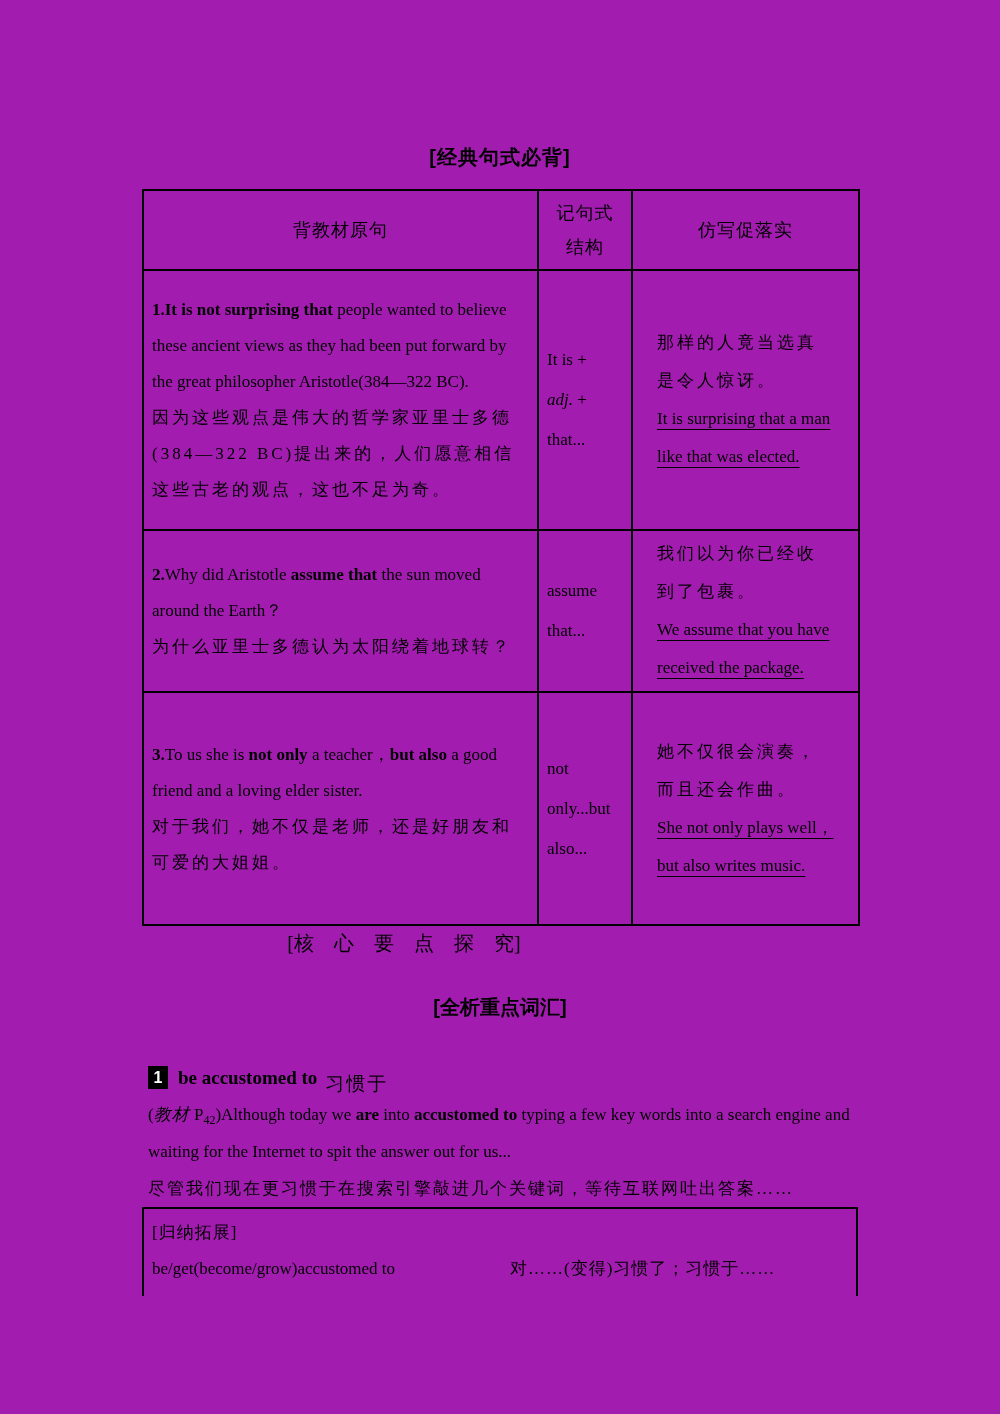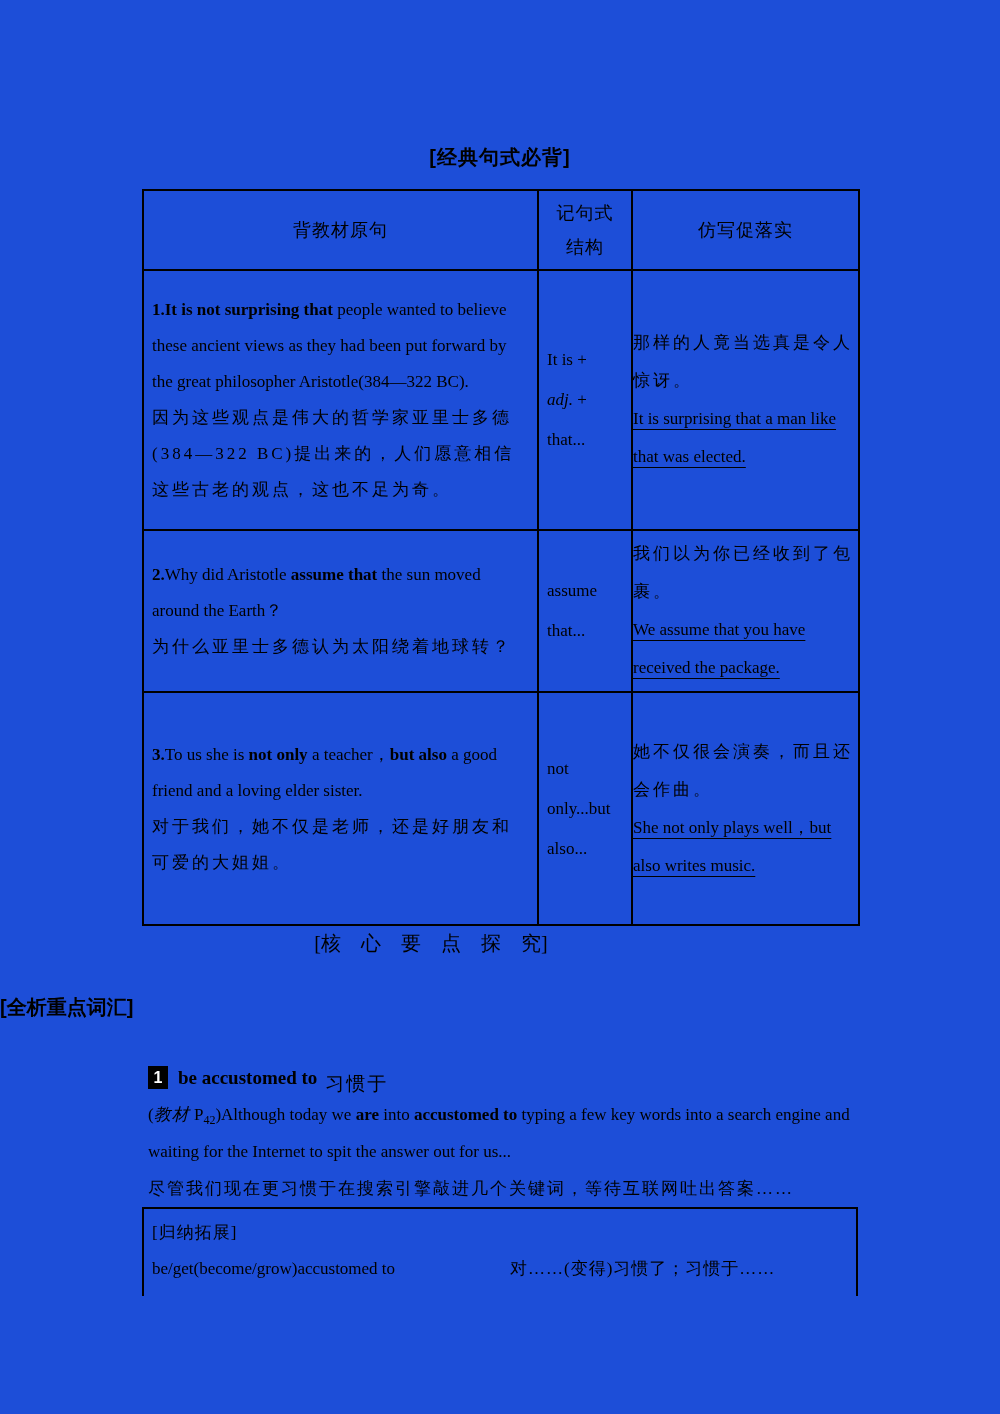--- a/index.html
+++ b/index.html
@@ -1,18 +1,18 @@
 <!DOCTYPE html>
 <html><head>
 <meta charset="utf-8">
 <style>
   * { margin:0; padding:0; box-sizing:border-box; }
   html,body { background:#ffffff; }
   .page {
-    position:relative; width:1000px; height:1414px; background:#1d4ed8;
+    position:relative; width:1000px; height:1414px; background:#a21caf;
     color:#000; font-family:"Liberation Serif","DejaVu Serif",serif;
   }
   .doc-title {
     position:absolute; top:144px; left:0; width:1000px; text-align:center;
     font-family:"Liberation Sans","DejaVu Sans",sans-serif;
     font-weight:bold; font-size:20px; letter-spacing:1px;
   }
   table.grid {
     position:absolute; top:189px; left:142px; width:716px;
     border-collapse:collapse; table-layout:fixed;
@@ -22,32 +22,31 @@
   }
   .grid th {
     text-align:center; font-size:18px; line-height:34px; letter-spacing:1px;
   }
   tr.hdr { height:80px; }
   tr.r1 { height:260px;margin-left:20px; }
   tr.r2 { height:153px; }
   tr.r3 { height:233px; }
   td.src { padding:4px 10px 4px 8px; font-size:17px; line-height:36px; text-align:left; }
   td.pat { padding:4px 4px 4px 8px; font-size:17px; line-height:40px; text-align:left; }
-  td.prc { padding:4px 0; font-size:17px; line-height:38px; text-align:left; }
+  td.prc { padding:4px 24px; font-size:17px; line-height:38px; text-align:left; }
   .zh { letter-spacing:3px; }
   .b { font-weight:bold; }
   .it { font-style:italic; }
   .u { text-decoration:underline; text-underline-offset:5px; }
   .sec-core {
     position:absolute; top:930px; left:0; width:808px; text-align:center;
     font-size:20px;
-    margin-left:27px;
   }
   .sec-vocab {
-    position:absolute; top:994px; left:0; width:1000px; text-align:left;
+    position:absolute; top:994px; left:0; width:1000px; text-align:center;
     font-family:"Liberation Sans","DejaVu Sans",sans-serif;
     font-weight:bold; font-size:20px;
   }
   .word-heading {
     position:absolute; top:1058px; left:148px; display:flex; align-items:center;
   }
   .badge {
     display:inline-block; width:20px; height:23px; background:#000; color:#fff;
     font-family:"Liberation Sans","DejaVu Sans",sans-serif; font-weight:bold;
     font-size:16px; line-height:23px; text-align:center;

